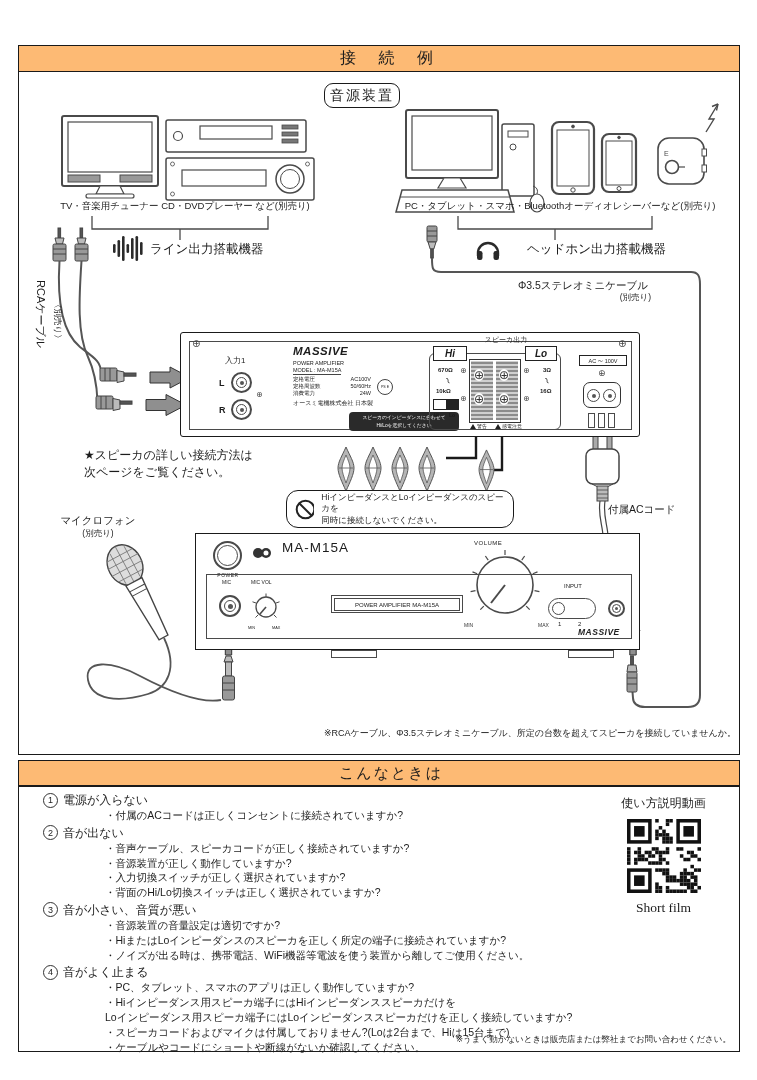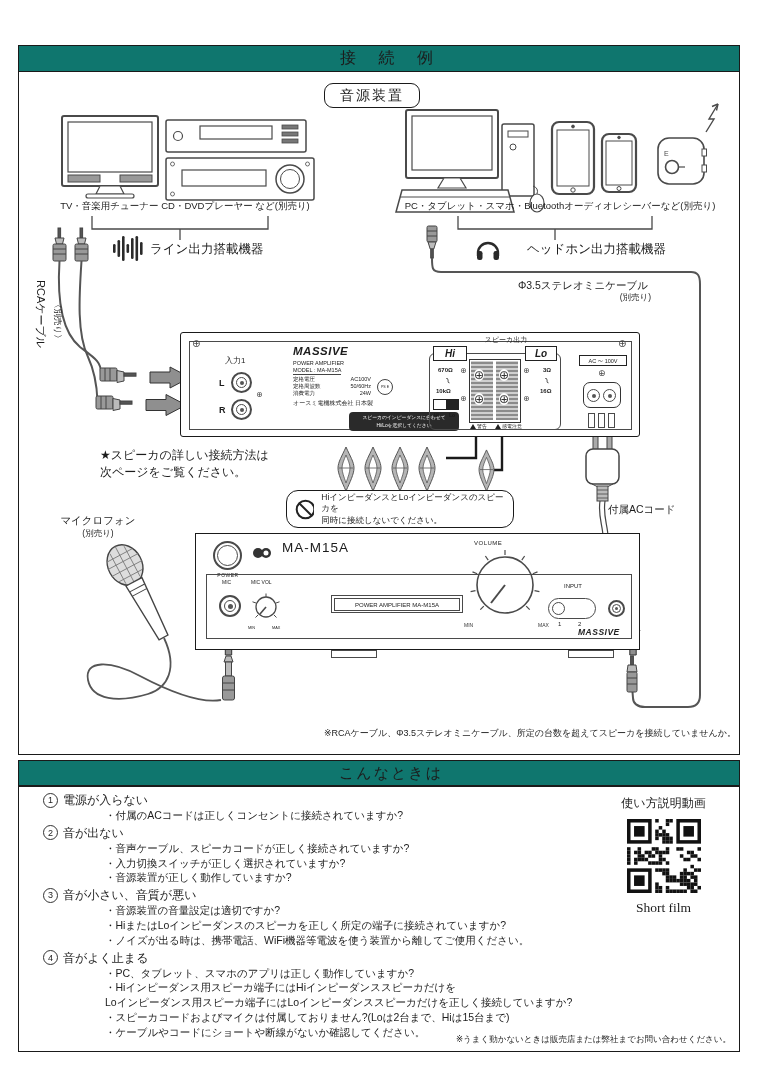--- a/index.html
+++ b/index.html
@@ -1,19 +1,19 @@
 <!DOCTYPE html>
 <html><head>
 <meta charset="utf-8">
 <style>
   html,body{margin:0;padding:0;background:#fff;}
   .page{position:relative;width:757px;height:1080px;background:#fff;overflow:hidden;
         font-family:"Liberation Sans","DejaVu Sans",sans-serif;color:#1c1c1c;}
   .a{position:absolute;}
-  .bar{background:#0f766e;border:1.5px solid #1a1a1a;display:flex;align-items:center;justify-content:center;box-sizing:border-box;padding-left:24px;}
+  .bar{background:#fdba74;border:1.5px solid #1a1a1a;display:flex;align-items:center;justify-content:center;box-sizing:border-box;padding-left:24px;}
   .box{border:1.5px solid #1a1a1a;box-sizing:border-box;}
   .thin{border:1px solid #4a4a4a;box-sizing:border-box;}
   .ctr{text-align:center;}
   .rt{text-align:right;}
   .vtxt{writing-mode:vertical-rl;text-orientation:sideways;}
   .jack{border-radius:50%;border:2px solid #4a4a4a;box-sizing:border-box;display:flex;align-items:center;justify-content:center;}
   .jack .in{border-radius:50%;border:1.6px solid #4a4a4a;box-sizing:border-box;display:flex;align-items:center;justify-content:center;}
   .jack .hole{border-radius:50%;background:#555;}
   .screw{font-family:"DejaVu Sans",sans-serif;color:#4a4a4a;line-height:1;}
   .stripe{background:repeating-linear-gradient(0deg,#8b8b8b 0 2px,#cfcfcf 2px 4px);}
@@ -31,21 +31,21 @@
 <body>
 
 <div class="page">
 
   <div class="a bar" style="left:18px;top:45px;width:722px;height:27px;">
     <span style="font-size:16px;letter-spacing:9px;">接 続 例</span>
   </div>
 
   <div class="a box" style="left:18px;top:71px;width:722px;height:684px;"></div>
 
-  <div class="a box ctr" style="left:324px;top:83px;width:96px;height:25px;border-radius:9px;display:flex;align-items:center;justify-content:center;">
+  <div class="a box ctr" style="left:324px;top:83px;width:76px;height:25px;border-radius:9px;display:flex;align-items:center;justify-content:center;">
     <span style="font-size:14px;letter-spacing:2px;">音源装置</span>
   </div>
 
   <svg class="a" width="757" height="1080" style="left:0;top:0;">
     <defs>
       <symbol id="spk" viewBox="0 0 20 46">
         <path d="M10,1 C6,10 2,16 2,22 C2,28 6,36 10,45 C14,36 18,28 18,22 C18,16 14,10 10,1 Z" fill="#b5b5b5" stroke="#555" stroke-width="1"></path>
         <path d="M10,9 C8,14 6,18 6,22 C6,26 8,31 10,37 C12,31 14,26 14,22 C14,18 12,14 10,9 Z" fill="#fff" stroke="#555" stroke-width="0.8"></path>
         <line x1="3" y1="22" x2="17" y2="22" stroke="#555" stroke-width="0.8"></line>
       </symbol>
@@ -351,21 +351,21 @@
           <div class="hole" style="width:4px;height:4px;"></div>
         </div>
     </div>
     <div class="a" style="left:407px;top:80px;width:28px;height:15px;display:flex;gap:3px;">
       <div class="thin" style="width:7px;height:15px;"></div>
       <div class="thin" style="width:7px;height:15px;"></div>
       <div class="thin" style="width:7px;height:15px;"></div>
     </div>
   </div>
 
-  <div class="a" style="left:100px;top:447px;font-size:12px;line-height:17px;">
+  <div class="a" style="left:84px;top:447px;font-size:12px;line-height:17px;">
     <div>★スピーカの詳しい接続方法は</div>
     <div style="margin-left:0;">次ページをご覧ください。</div>
   </div>
 
   <div class="a box" style="left:286px;top:490px;width:228px;height:38px;border-radius:12px;display:flex;align-items:center;gap:7px;padding:0 8px;background:#fff;">
     <svg width="21" height="21">
       <circle cx="10.5" cy="10.5" r="8.8" fill="none" stroke="#222" stroke-width="2"></circle>
       <line x1="4.5" y1="4.5" x2="16.5" y2="16.5" stroke="#222" stroke-width="2"></line>
     </svg>
     <div style="font-size:8.5px;line-height:11.5px;">
@@ -459,22 +459,23 @@
         <div class="ts-title">
           <span class="circ">1</span>
           <span>電源が入らない</span>
         </div>
         <div class="ts-point">・付属のACコードは正しくコンセントに接続されていますか?</div>
         <div class="ts-title">
           <span class="circ">2</span>
           <span>音が出ない</span>
         </div>
         <div class="ts-point">・音声ケーブル、スピーカコードが正しく接続されていますか?</div>
+        <div class="ts-point">・音源装置が正しく動作していますか?</div>
         <div class="ts-point">・入力切換スイッチが正しく選択されていますか?</div>
-        <div class="ts-point">・音源装置が正しく動作していますか?</div>
+        <div class="ts-point">・背面のHi/Lo切換スイッチは正しく選択されていますか?</div>
         <div class="ts-title">
           <span class="circ">3</span>
           <span>音が小さい、音質が悪い</span>
         </div>
         <div class="ts-point">・音源装置の音量設定は適切ですか?</div>
         <div class="ts-point">・HiまたはLoインピーダンスのスピーカを正しく所定の端子に接続されていますか?</div>
         <div class="ts-point">・ノイズが出る時は、携帯電話、WiFi機器等電波を使う装置から離してご使用ください。</div>
         <div class="ts-title">
           <span class="circ">4</span>
           <span>音がよく止まる</span>

